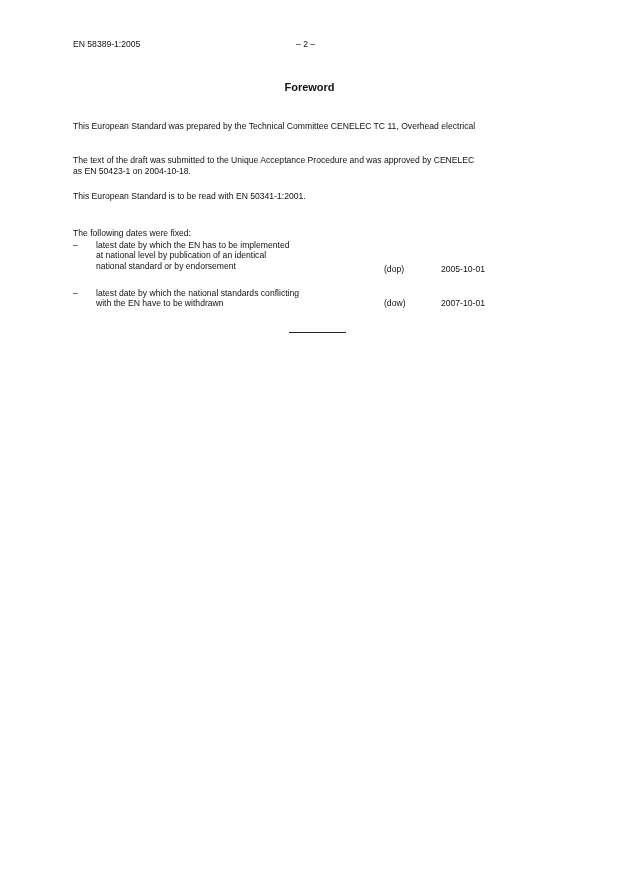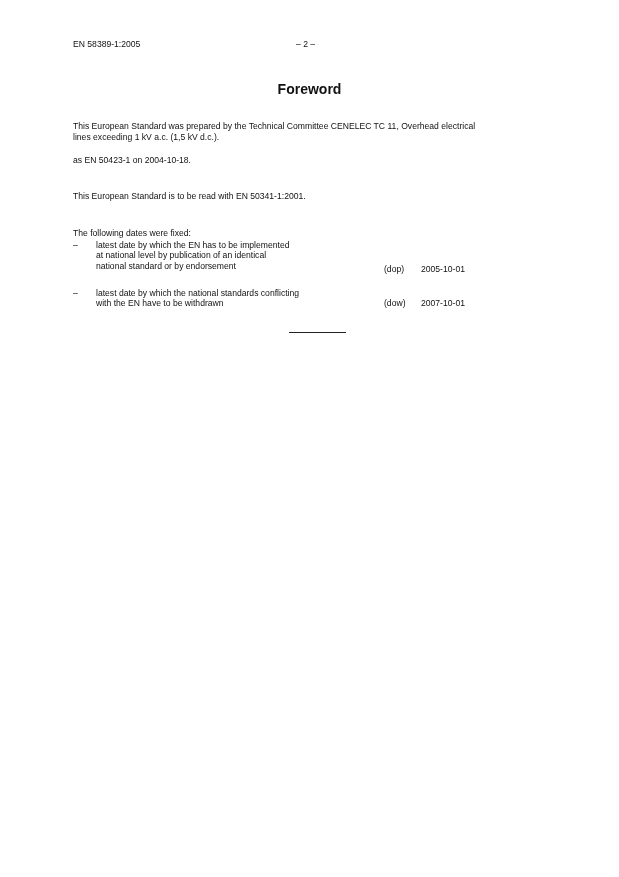--- a/index.html
+++ b/index.html
@@ -1,43 +1,43 @@
 <!DOCTYPE html>
 <html><head>
   <meta charset="utf-8">
   <style>
     html, body { margin: 0; padding: 0; background: #ffffff; }
     body { width: 619px; height: 877px; position: relative; overflow: hidden;
            font-family: "Liberation Sans", sans-serif; color: #111; font-size: 8.6px; }
     .abs { position: absolute; white-space: nowrap; }
     .hdr-left { left: 73px; top: 39px; }
     .hdr-center { left: 296px; top: 39px; }
-    .title { left: 0; width: 619px; text-align: center; top: 81px; font-size: 14px; font-weight: bold; }
+    .title { left: 0; width: 619px; text-align: center; top: 81px; font-size: 11px; font-weight: bold; }
     .para { left: 73px; line-height: 10.8px; }
     .dash { left: 73px; }
     .item-text { left: 96px; line-height: 10.4px; }
     .abbr { left: 384px; }
-    .date { left: 421px; }
+    .date { left: 441px; }
     .rule { position: absolute; left: 289px; top: 332px; width: 57px; height: 0; border-top: 0.8px solid #222; }
   </style>
 </head>
 <body>
 
 <div>
   <div class="abs hdr-left">EN 58389-1:2005</div>
   <div class="abs hdr-center">– 2 –</div>
 
   <div class="abs title">Foreword</div>
 
   <div class="abs para" style="top:121px;">
     <div>This European Standard was prepared by the Technical Committee CENELEC TC 11, Overhead electrical</div>
-    <div>lines exceeding 1 kV a.c. (1,5 kV d.c.).</div>
   </div>
 
   <div class="abs para" style="top:155px;">
+    <div>The text of the draft was submitted to the Unique Acceptance Procedure and was approved by CENELEC</div>
     <div>as EN 50423-1 on 2004-10-18.</div>
   </div>
 
   <div class="abs para" style="top:191px;">
     <div>This European Standard is to be read with EN 50341-1:2001.</div>
   </div>
 
   <div class="abs para" style="top:215px;margin-top:13px;">
     <div>The following dates were fixed:</div>
   </div>

